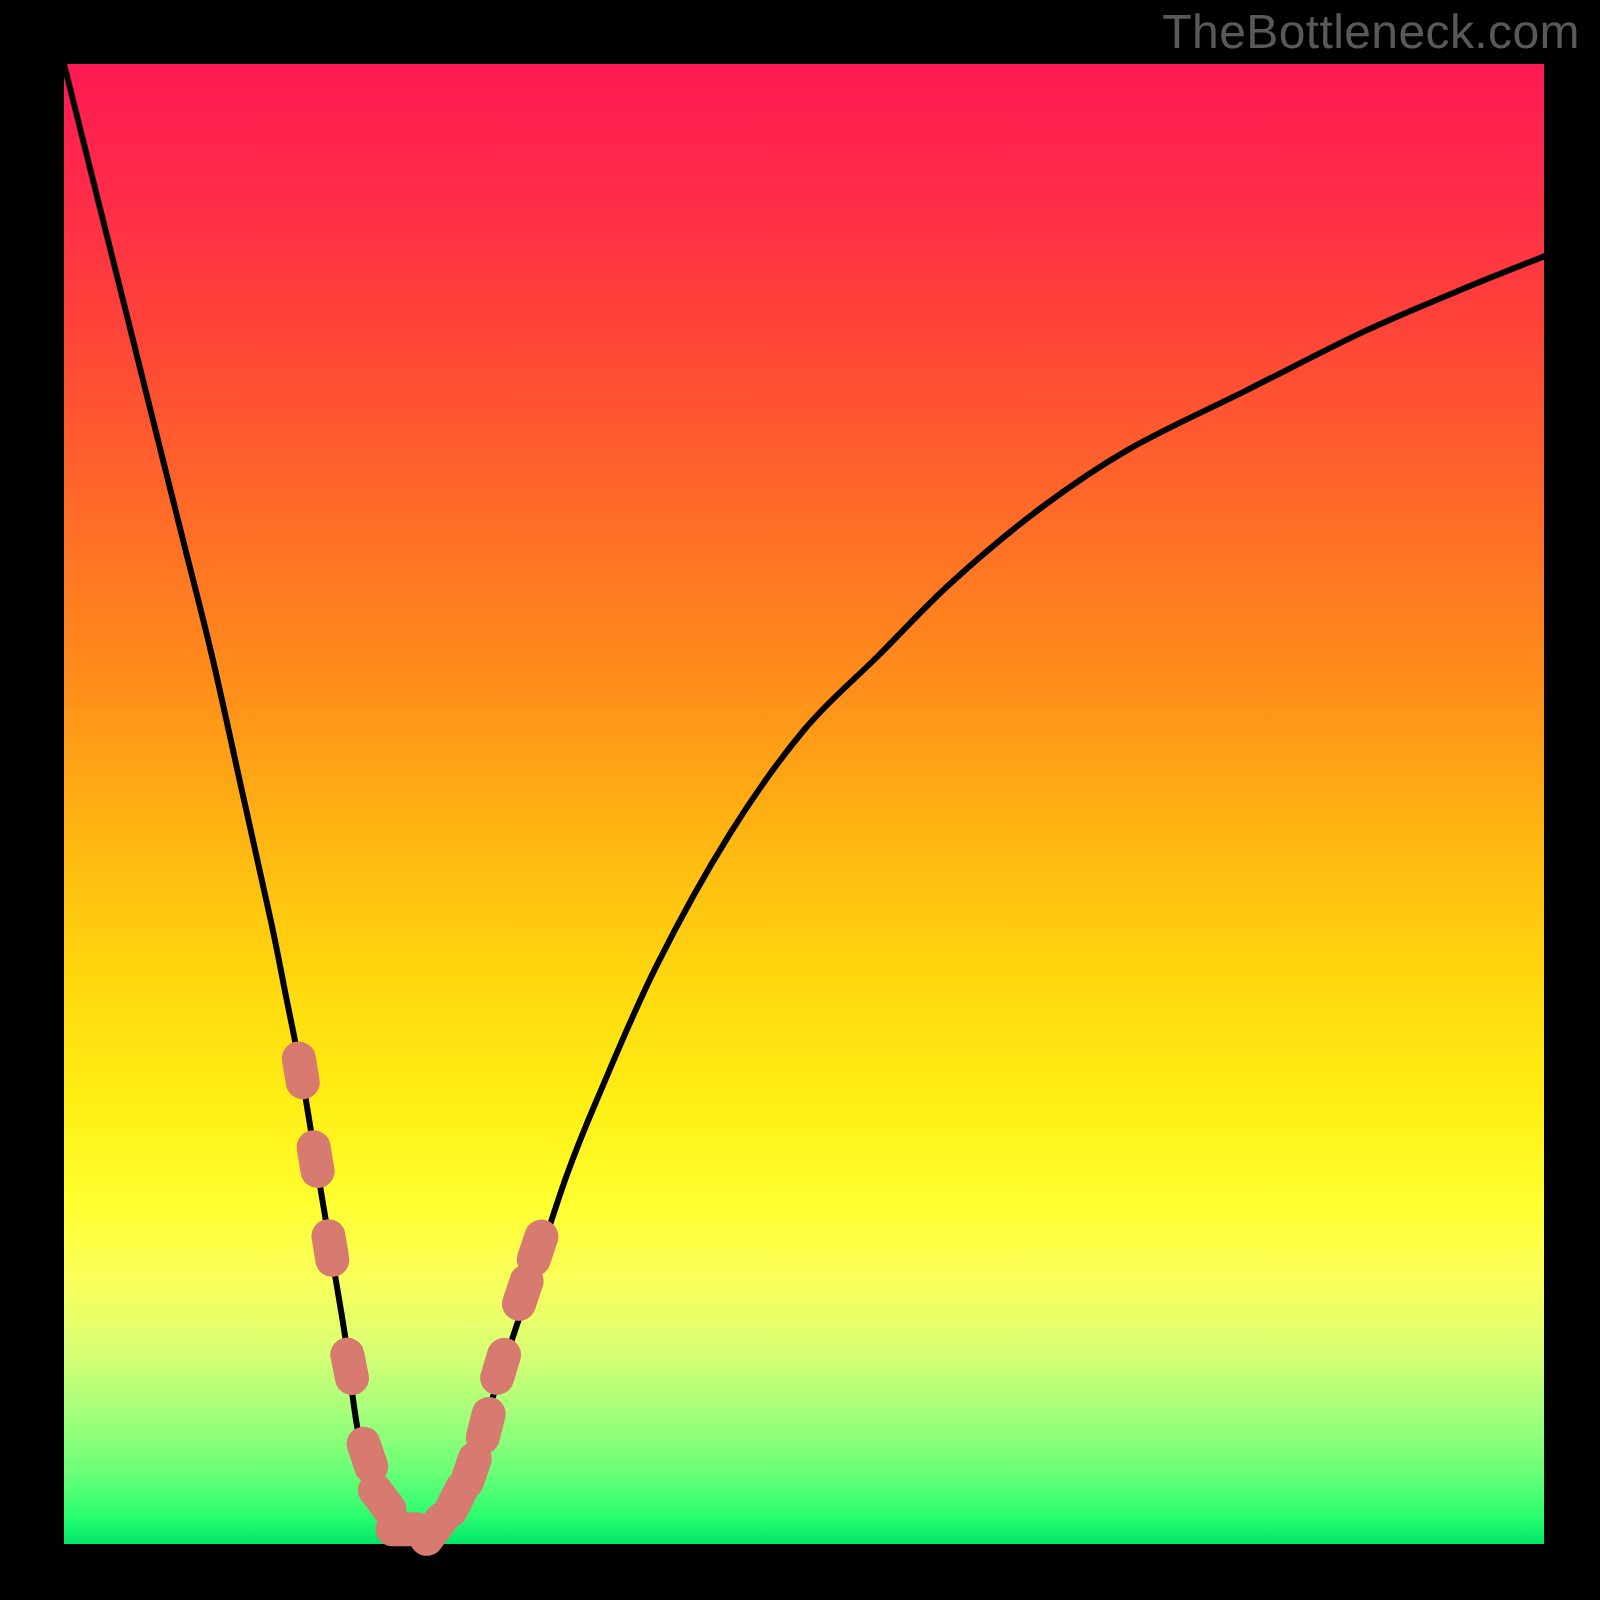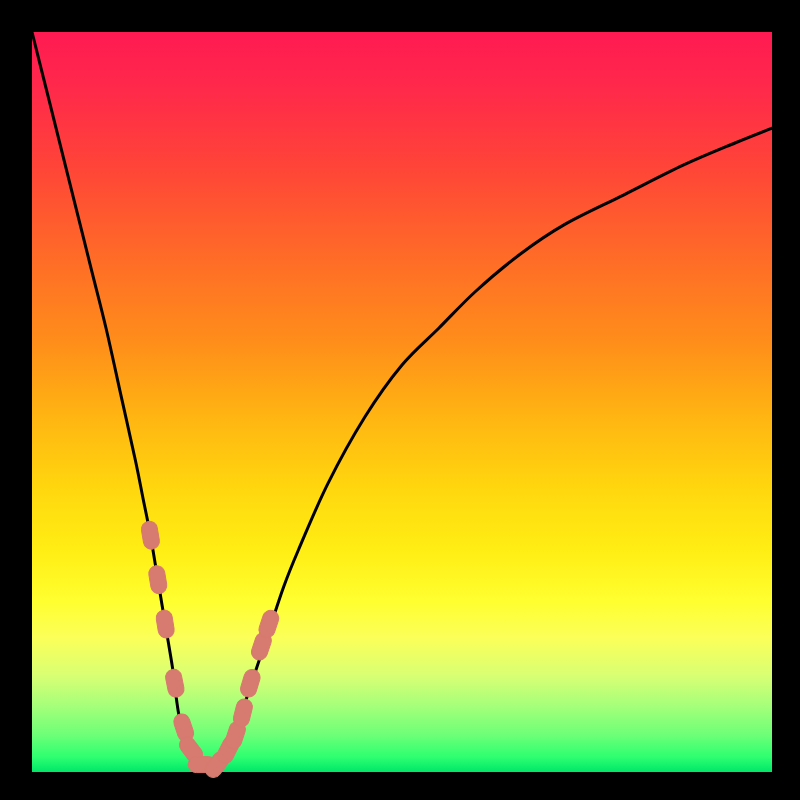--- a/index.html
+++ b/index.html
@@ -77,13 +77,14 @@
         <rect x="203" y="756.6" width="28" height="16" rx="8" ry="8" fill="#d77a6f" stroke="#d77a6f" transform="rotate(-53.13010235415606 217 764.6)"></rect>
         <rect x="214.10000000000002" y="741.8" width="28" height="16" rx="8" ry="8" fill="#d77a6f" stroke="#d77a6f" transform="rotate(-63.43494882292192 228.10000000000002 749.8)"></rect>
         <rect x="221.50000000000003" y="727" width="28" height="16" rx="8" ry="8" fill="#d77a6f" stroke="#d77a6f" transform="rotate(-71.56505117707815 235.50000000000003 735)"></rect>
         <rect x="228.89999999999998" y="704.8" width="28" height="16" rx="8" ry="8" fill="#d77a6f" stroke="#d77a6f" transform="rotate(-75.96375653207348 242.89999999999998 712.8)"></rect>
         <rect x="236.29999999999998" y="675.2" width="28" height="16" rx="8" ry="8" fill="#d77a6f" stroke="#d77a6f" transform="rotate(-73.3007557660064 250.29999999999998 683.2)"></rect>
         <rect x="247.39999999999998" y="638.2" width="28" height="16" rx="8" ry="8" fill="#d77a6f" stroke="#d77a6f" transform="rotate(-71.56505117707796 261.4 646.2)"></rect>
         <rect x="254.8" y="616" width="28" height="16" rx="8" ry="8" fill="#d77a6f" stroke="#d77a6f" transform="rotate(108.43494882292205 268.8 624)"></rect>
       </g>
   </svg>
 
+  <div class="watermark">TheBottleneck.com</div>
 </div>
 
 </body></html>

